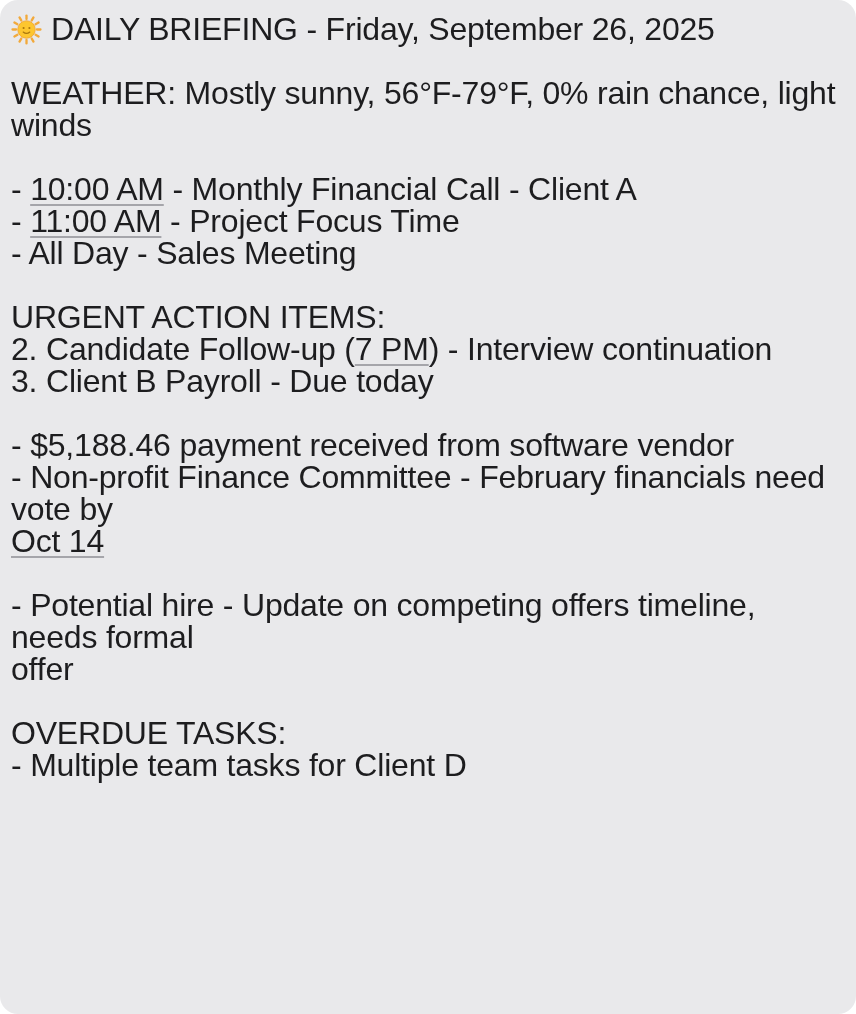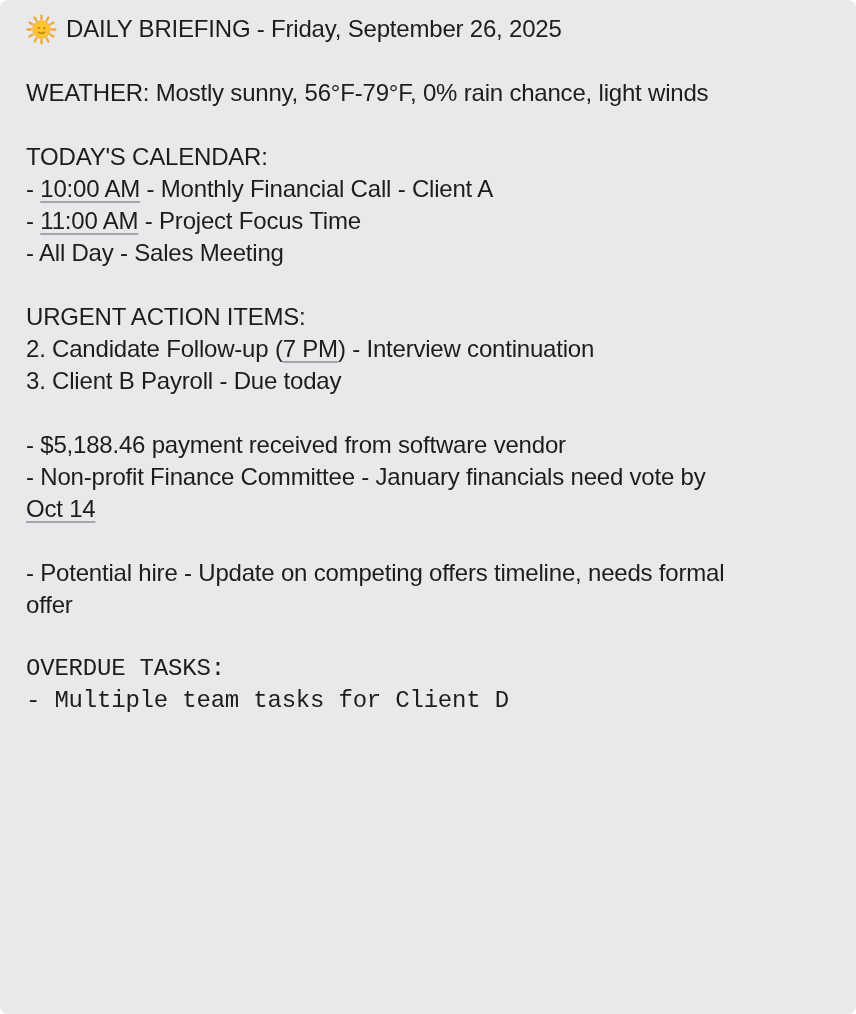--- a/index.html
+++ b/index.html
@@ -11,29 +11,29 @@
   html,body{margin:0;padding:0;}
   body{
     width:856px;height:1014px;
     background:var(--page-bg,#ffffff);
     font-family:"Liberation Sans","DejaVu Sans",sans-serif;
     position:relative;overflow:hidden;
   }
   .bubble{
     position:absolute;inset:0;
     background:var(--bubble-bg,#e9e9eb);
-    border-radius:8px;
+    border-radius:18px;
     box-sizing:border-box;
-    padding:13px 12px 0 26px;
+    padding:13px 12px 0 11px;
     color:var(--text-color,#1d1d1f);
-    font-size:24px;line-height:32px;
+    font-size:32px;line-height:32px;
     letter-spacing:-0.2px;
   }
   .section{margin:0 0 32px 0;}
-  .section:last-child{margin-bottom:0;font-family:Liberation Mono, monospace;}
+  .section:last-child{margin-bottom:0;}
   .line{white-space:pre-wrap;min-height:32px;}
   .dlink{
     text-decoration:underline;
     text-decoration-color:var(--underline-color,#a5a5aa);
     text-decoration-thickness:2px;
     text-underline-offset:4px;
   }
   .title-line{display:flex;align-items:center;}
   .sun{width:31px;height:31px;margin-right:9px;flex:0 0 auto;}
 </style>
@@ -63,36 +63,35 @@
           <circle cx="19" cy="14.5" r="1.1" fill="#a9770e"></circle>
           <path d="M12.6 18.6 Q16 21.6 19.4 18.6" fill="none" stroke="#a9770e" stroke-width="1.2" stroke-linecap="round"></path>
         </svg><span>DAILY BRIEFING - Friday, September 26, 2025</span></div>
   </div>
 
   <div class="section">
     <div class="line">WEATHER: Mostly sunny, 56°F-79°F, 0% rain chance, light winds</div>
   </div>
 
   <div class="section">
-    <div class="line">TODAY'S CALENDAR:</div>
     <div class="line"><span>- </span><span class="dlink">10:00 AM</span><span> - Monthly Financial Call - Client A</span></div>
     <div class="line"><span>- </span><span class="dlink">11:00 AM</span><span> - Project Focus Time</span></div>
     <div class="line"><span>- All Day - Sales Meeting</span></div>
   </div>
 
   <div class="section">
     <div class="line">URGENT ACTION ITEMS:</div>
     <div class="line"><span>2. Candidate Follow-up (</span><span class="dlink">7 PM</span><span>) - Interview continuation</span></div>
     <div class="line"><span>3. Client B Payroll - Due today</span></div>
   </div>
 
 
   <div class="section">
     <div class="line">- $5,188.46 payment received from software vendor</div>
-    <div class="line">- Non-profit Finance Committee - January financials need vote by</div>
+    <div class="line">- Non-profit Finance Committee - February financials need vote by</div>
     <div class="line"><span class="dlink">Oct 14</span></div>
   </div>
 
   <div class="section">
     <div class="line">- Potential hire - Update on competing offers timeline, needs formal</div>
     <div class="line">offer</div>
   </div>
 
   <div class="section">
     <div class="line">OVERDUE TASKS:</div>

